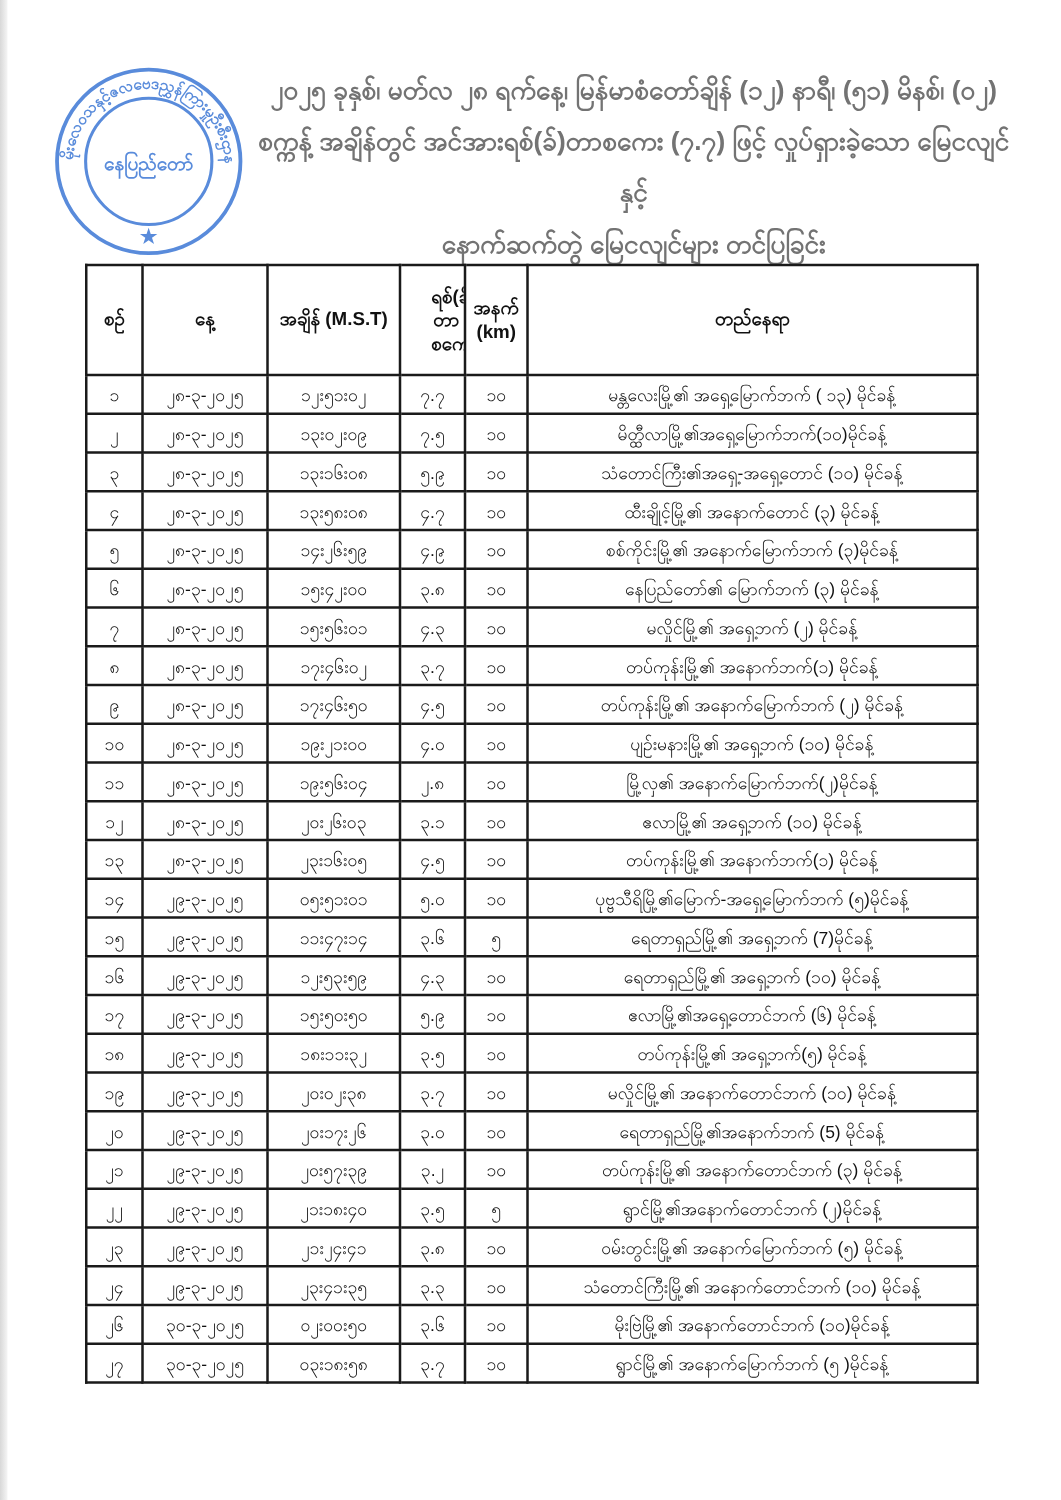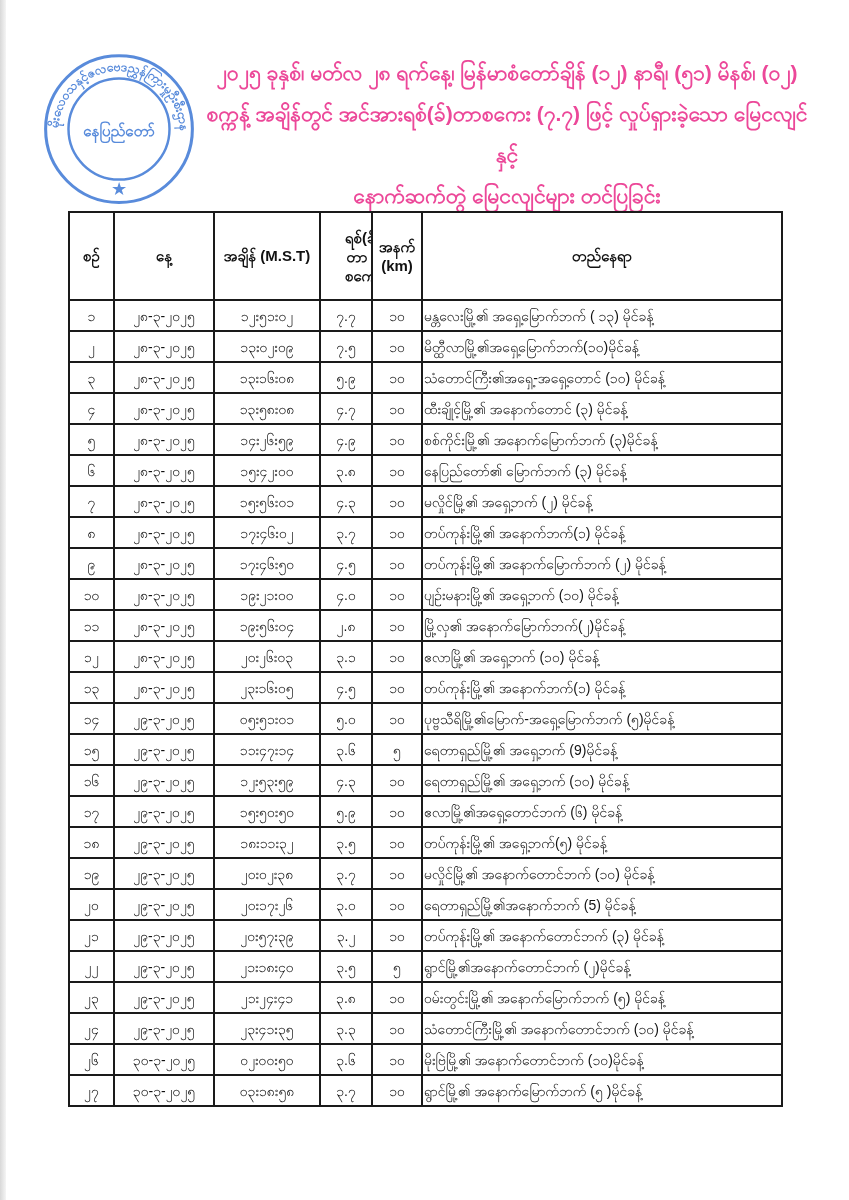--- a/index.html
+++ b/index.html
@@ -16,21 +16,21 @@
   }
   
   .seal{
     position:absolute;left:36px;top:50px;width:166px;height:162px;
     opacity:0.92;
   }
   
   .title-block{
     position:absolute;left:196px;top:52px;width:622px;
     text-align:center;
-    color:#ec4899;
+    color:#737373;
     font-weight:bold;
     font-size:21px;
     line-height:41px;
   }
   
   .quake-table{
     position:absolute;left:68px;top:211px;width:713px;
     border-collapse:collapse;
     table-layout:fixed;
     color:#111111;
@@ -51,21 +51,21 @@
   .quake-table td{
     font-size:14px;
     height:29px;
     text-align:center;
     vertical-align:middle;
     padding:0 2px;
     line-height:18px;
     white-space:nowrap;
   }
   .quake-table td.loc{
-    text-align:left;
+    text-align:center;
     padding-left:1px;
   }
 </style>
 </head>
 <body>
 
 <div class="page">
 
   <div class="scan-edge"></div>
 
@@ -218,21 +218,21 @@
         <td>၅.၀</td>
         <td>၁၀</td>
         <td class="loc">ပုဗ္ဗသီရိမြို့၏မြောက်-အရှေ့မြောက်ဘက် (၅)မိုင်ခန့်</td>
       </tr>
         <tr style="">
         <td>၁၅</td>
         <td>၂၉-၃-၂၀၂၅</td>
         <td>၁၁း၄၇း၁၄</td>
         <td>၃.၆</td>
         <td>၅</td>
-        <td class="loc">ရေတာရှည်မြို့၏ အရှေ့ဘက် (9)မိုင်ခန့်</td>
+        <td class="loc">ရေတာရှည်မြို့၏ အရှေ့ဘက် (7)မိုင်ခန့်</td>
       </tr>
         <tr style="">
         <td>၁၆</td>
         <td>၂၉-၃-၂၀၂၅</td>
         <td>၁၂း၅၃း၅၉</td>
         <td>၄.၃</td>
         <td>၁၀</td>
         <td class="loc">ရေတာရှည်မြို့၏ အရှေ့ဘက် (၁၀) မိုင်ခန့်</td>
       </tr>
         <tr style="">

